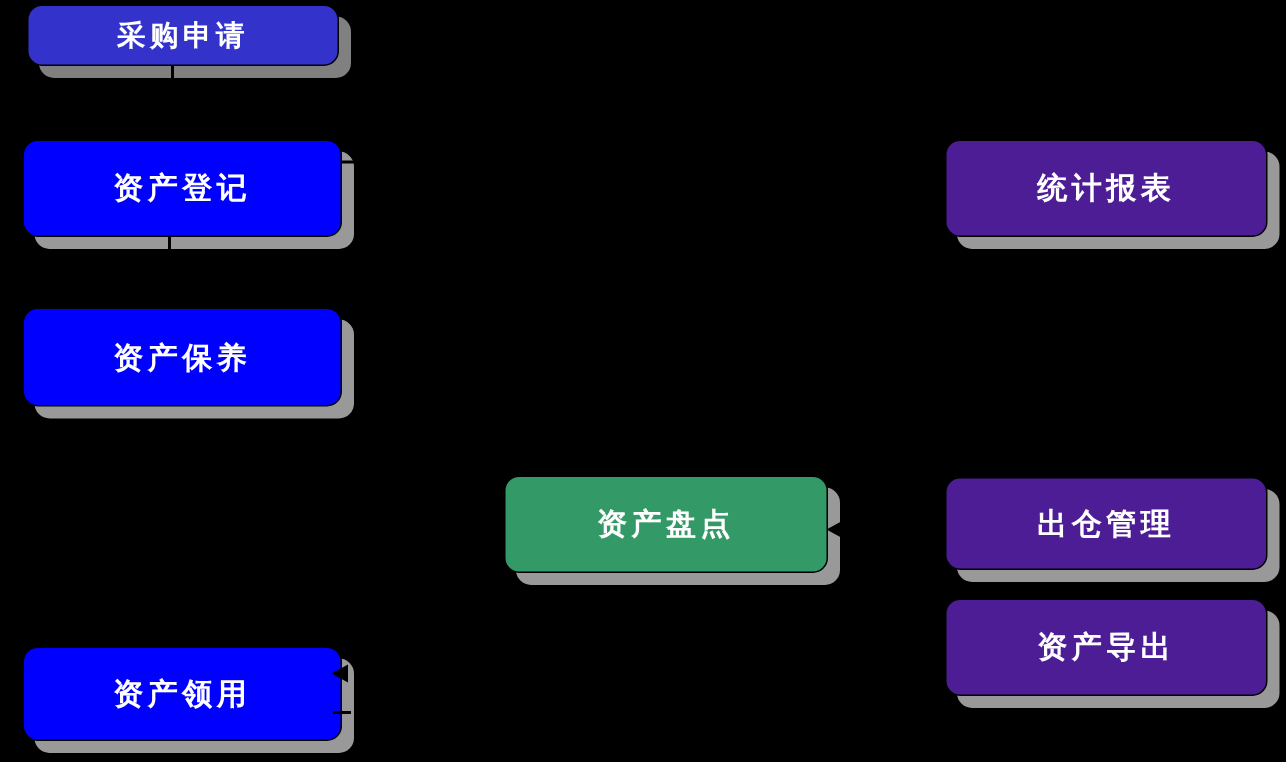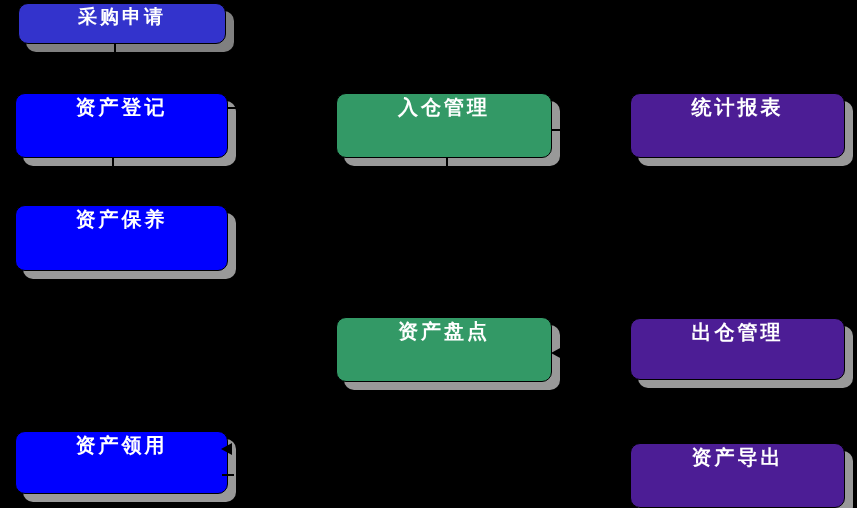--- a/index.html
+++ b/index.html
@@ -5,21 +5,21 @@
   html,body{margin:0;padding:0;background:#000;}
   .stage{
     position:relative;
     width:857px;height:508px;
     background:#000000;
     overflow:hidden;
     font-family:"Liberation Sans","DejaVu Sans",sans-serif;
   }
   .node{
     position:absolute;
-    display:flex;justify-content:center;
+    display:flex;align-items:center;justify-content:center;
     border:1px solid #000000;
     border-radius:10px;
     color:#ffffff;
     font-size:20px;
     font-weight:bold;
     letter-spacing:3px;
     box-shadow:8px 8px 0 0 #999999;
     box-sizing:border-box;
     text-align:center;
   }
@@ -46,34 +46,31 @@
   <div class="node blue" style="left:15px;top:93px;width:213px;height:65px">
     <span>资产登记</span>
   </div>
   <div class="node blue" style="left:15px;top:205px;width:213px;height:66px">
     <span>资产保养</span>
   </div>
   <div class="node blue" style="left:15px;top:431px;width:213px;height:63px">
     <span>资产领用</span>
   </div>
 
-  <div class="node green" style="left:336px;top:93px;width:216px;height:65px">
-    <span>入仓管理</span>
-  </div>
   <div class="node green" style="left:336px;top:317px;width:216px;height:65px">
     <span>资产盘点</span>
   </div>
 
   <div class="node orange" style="left:630px;top:93px;width:215px;height:65px">
     <span>统计报表</span>
   </div>
   <div class="node orange" style="left:630px;top:318px;width:215px;height:62px">
     <span>出仓管理</span>
   </div>
-  <div class="node orange" style="left:630px;top:443px;width:215px;height:65px">
+  <div class="node orange" style="left:630px;top:399px;width:215px;height:65px">
     <span>资产导出</span>
   </div>
 
   <div class="tick" style="left:114px;top:44px;width:2px;height:10px"></div>
   <div class="tick" style="left:112px;top:157px;width:2px;height:11px"></div>
   <div class="tick" style="left:228px;top:107px;width:10px;height:2px"></div>
   <div class="tick" style="left:446px;top:157px;width:2px;height:11px"></div>
   <div class="tick" style="left:552px;top:129px;width:10px;height:2px"></div>
   <div class="arrow-left" style="left:551px;top:347px"></div>
   <div class="arrow-left" style="left:542px;top:447px"></div>

